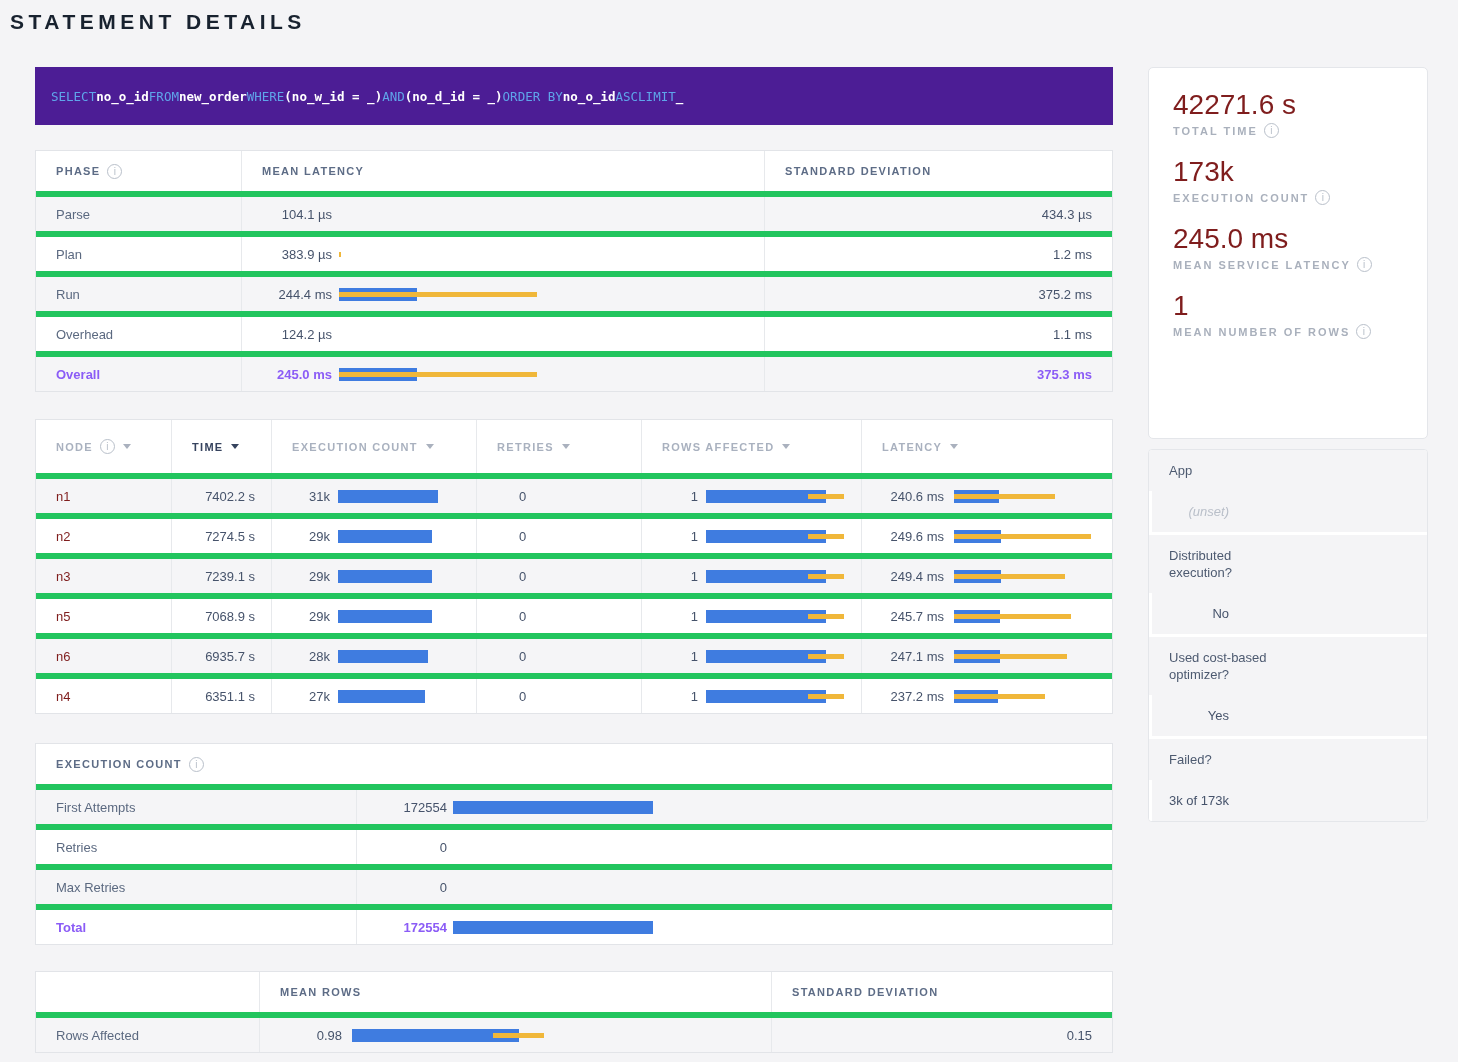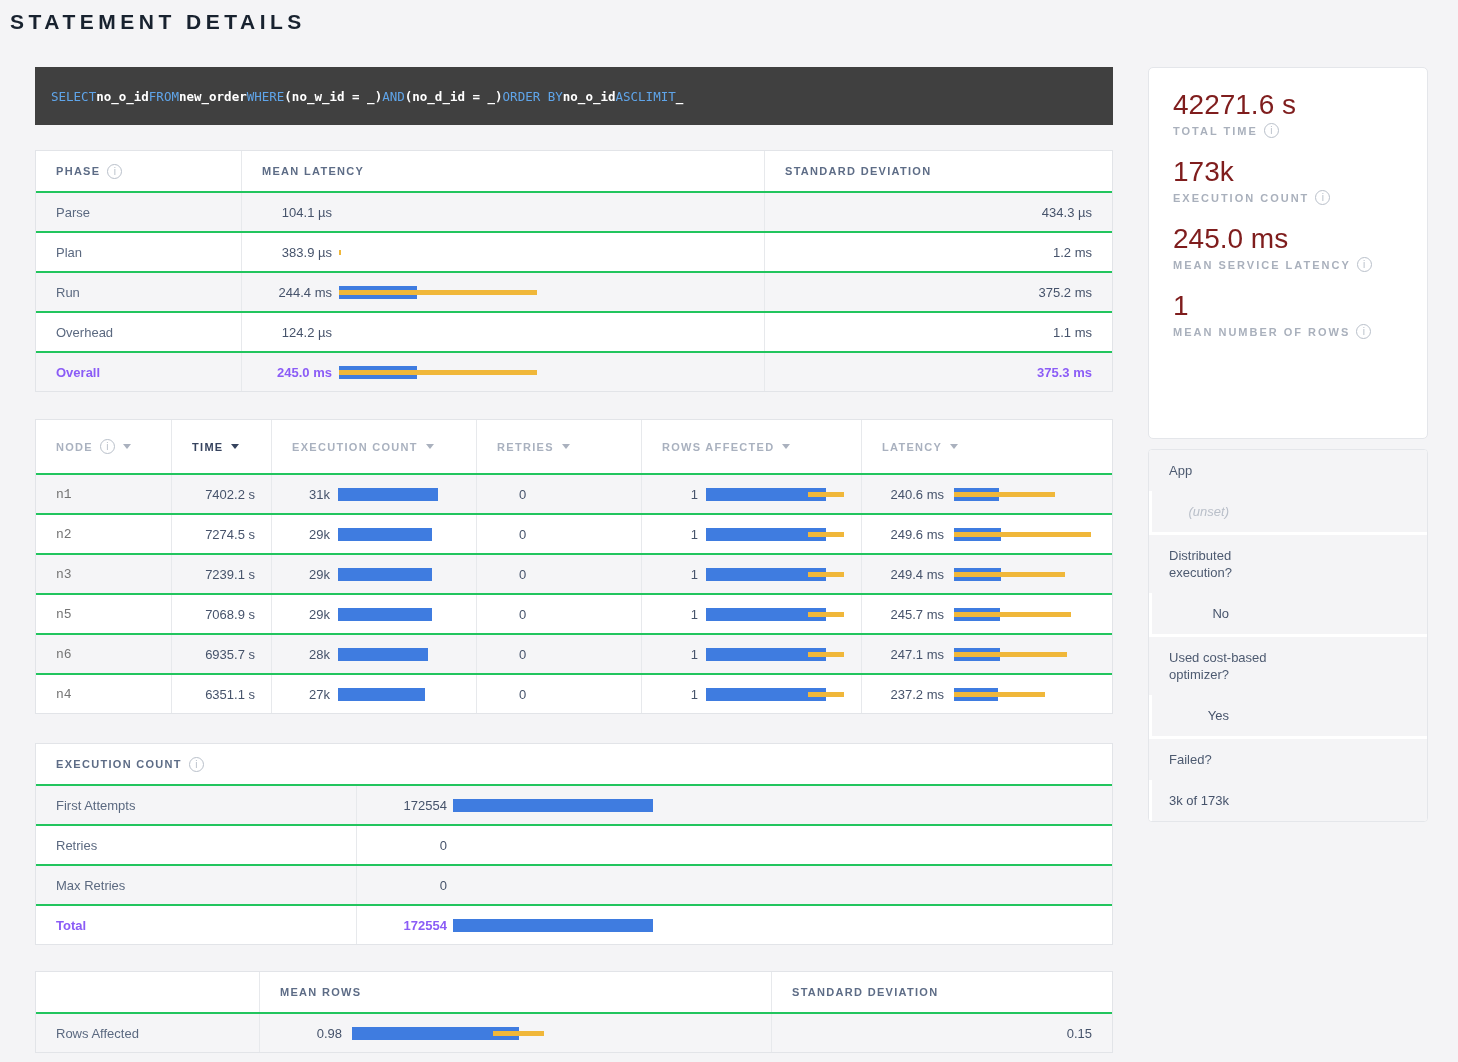--- a/index.html
+++ b/index.html
@@ -14,31 +14,31 @@
     margin:10px 0 0 10px;
     font-size:21px; font-weight:bold; letter-spacing:4.5px;
     color:#18222f;
   }
   .content { display:flex; padding-left:35px; margin-top:33px; align-items:flex-start; }
   .main { width:1078px; }
   .side { width:280px; margin-left:35px; }
 
   
   .sql-box {
-    background:#404040; height:58px; width:100%;
+    background:#4c1d95; height:58px; width:100%;
     display:flex; align-items:center; padding:16px 16px;
     font-family:"DejaVu Sans Mono","Liberation Mono",monospace;
     font-size:12.5px; white-space:pre;
   }
   .sql-box .kw { color:#5fa5ea; }
   .sql-box .id { color:#ffffff; font-weight:bold; }
 
   
   .tbl { background:#ffffff; border:1px solid #e2e4e8; }
-  .trow { display:flex; height:40px; border-top:2px solid #22c55e; }
+  .trow { display:flex; height:40px; border-top:6px solid #22c55e; }
   .trow:first-child { border-top:none; }
   .trow.stripe { background:#f5f5f7; }
   .cell {
     display:flex; align-items:center; height:100%;
     padding-left:20px; overflow:hidden;
   }
   .cell.bl { border-left:1px solid #e7e9ec; }
   .cell.right { justify-content:flex-end; padding-right:20px; padding-left:6px; }
   .thead { background:#ffffff; }
   .hcell-text {
@@ -89,21 +89,21 @@
   .node-tbl .c2 { width:100px; }
   .node-tbl .c3 { width:205px; }
   .node-tbl .c4 { width:165px; }
   .node-tbl .c5 { width:220px; }
   .node-tbl .c6 { flex:1; }
   .node-tbl .c2.dval { justify-content:flex-end; padding-right:16px; padding-left:6px; }
   .node-tbl .c4.dval { padding-left:42px; }
   .node-tbl .c3 .vbox { width:38px; margin-right:8px; }
   .node-tbl .c5 .vbox { width:36px; margin-right:8px; }
   .node-tbl .c6 .vbox { width:62px; margin-right:10px; }
-  .node-link { color:#737373; text-decoration:none; font-size:13px; cursor:pointer;font-family:Liberation Mono, monospace; }
+  .node-link { color:#7f1d1d; text-decoration:none; font-size:13px; cursor:pointer; }
 
   .exec-tbl { margin-top:29px; }
   .exec-tbl .c1 { width:320px; }
   .exec-tbl .c2 { flex:1; }
   .exec-tbl .vbox { width:70px; margin-right:6px; }
   .exec-tbl .thead .c1 { width:100%; }
 
   .rows-tbl { margin-top:26px; }
   .rows-tbl .c1 { width:223px; }
   .rows-tbl .c2 { width:512px; }

